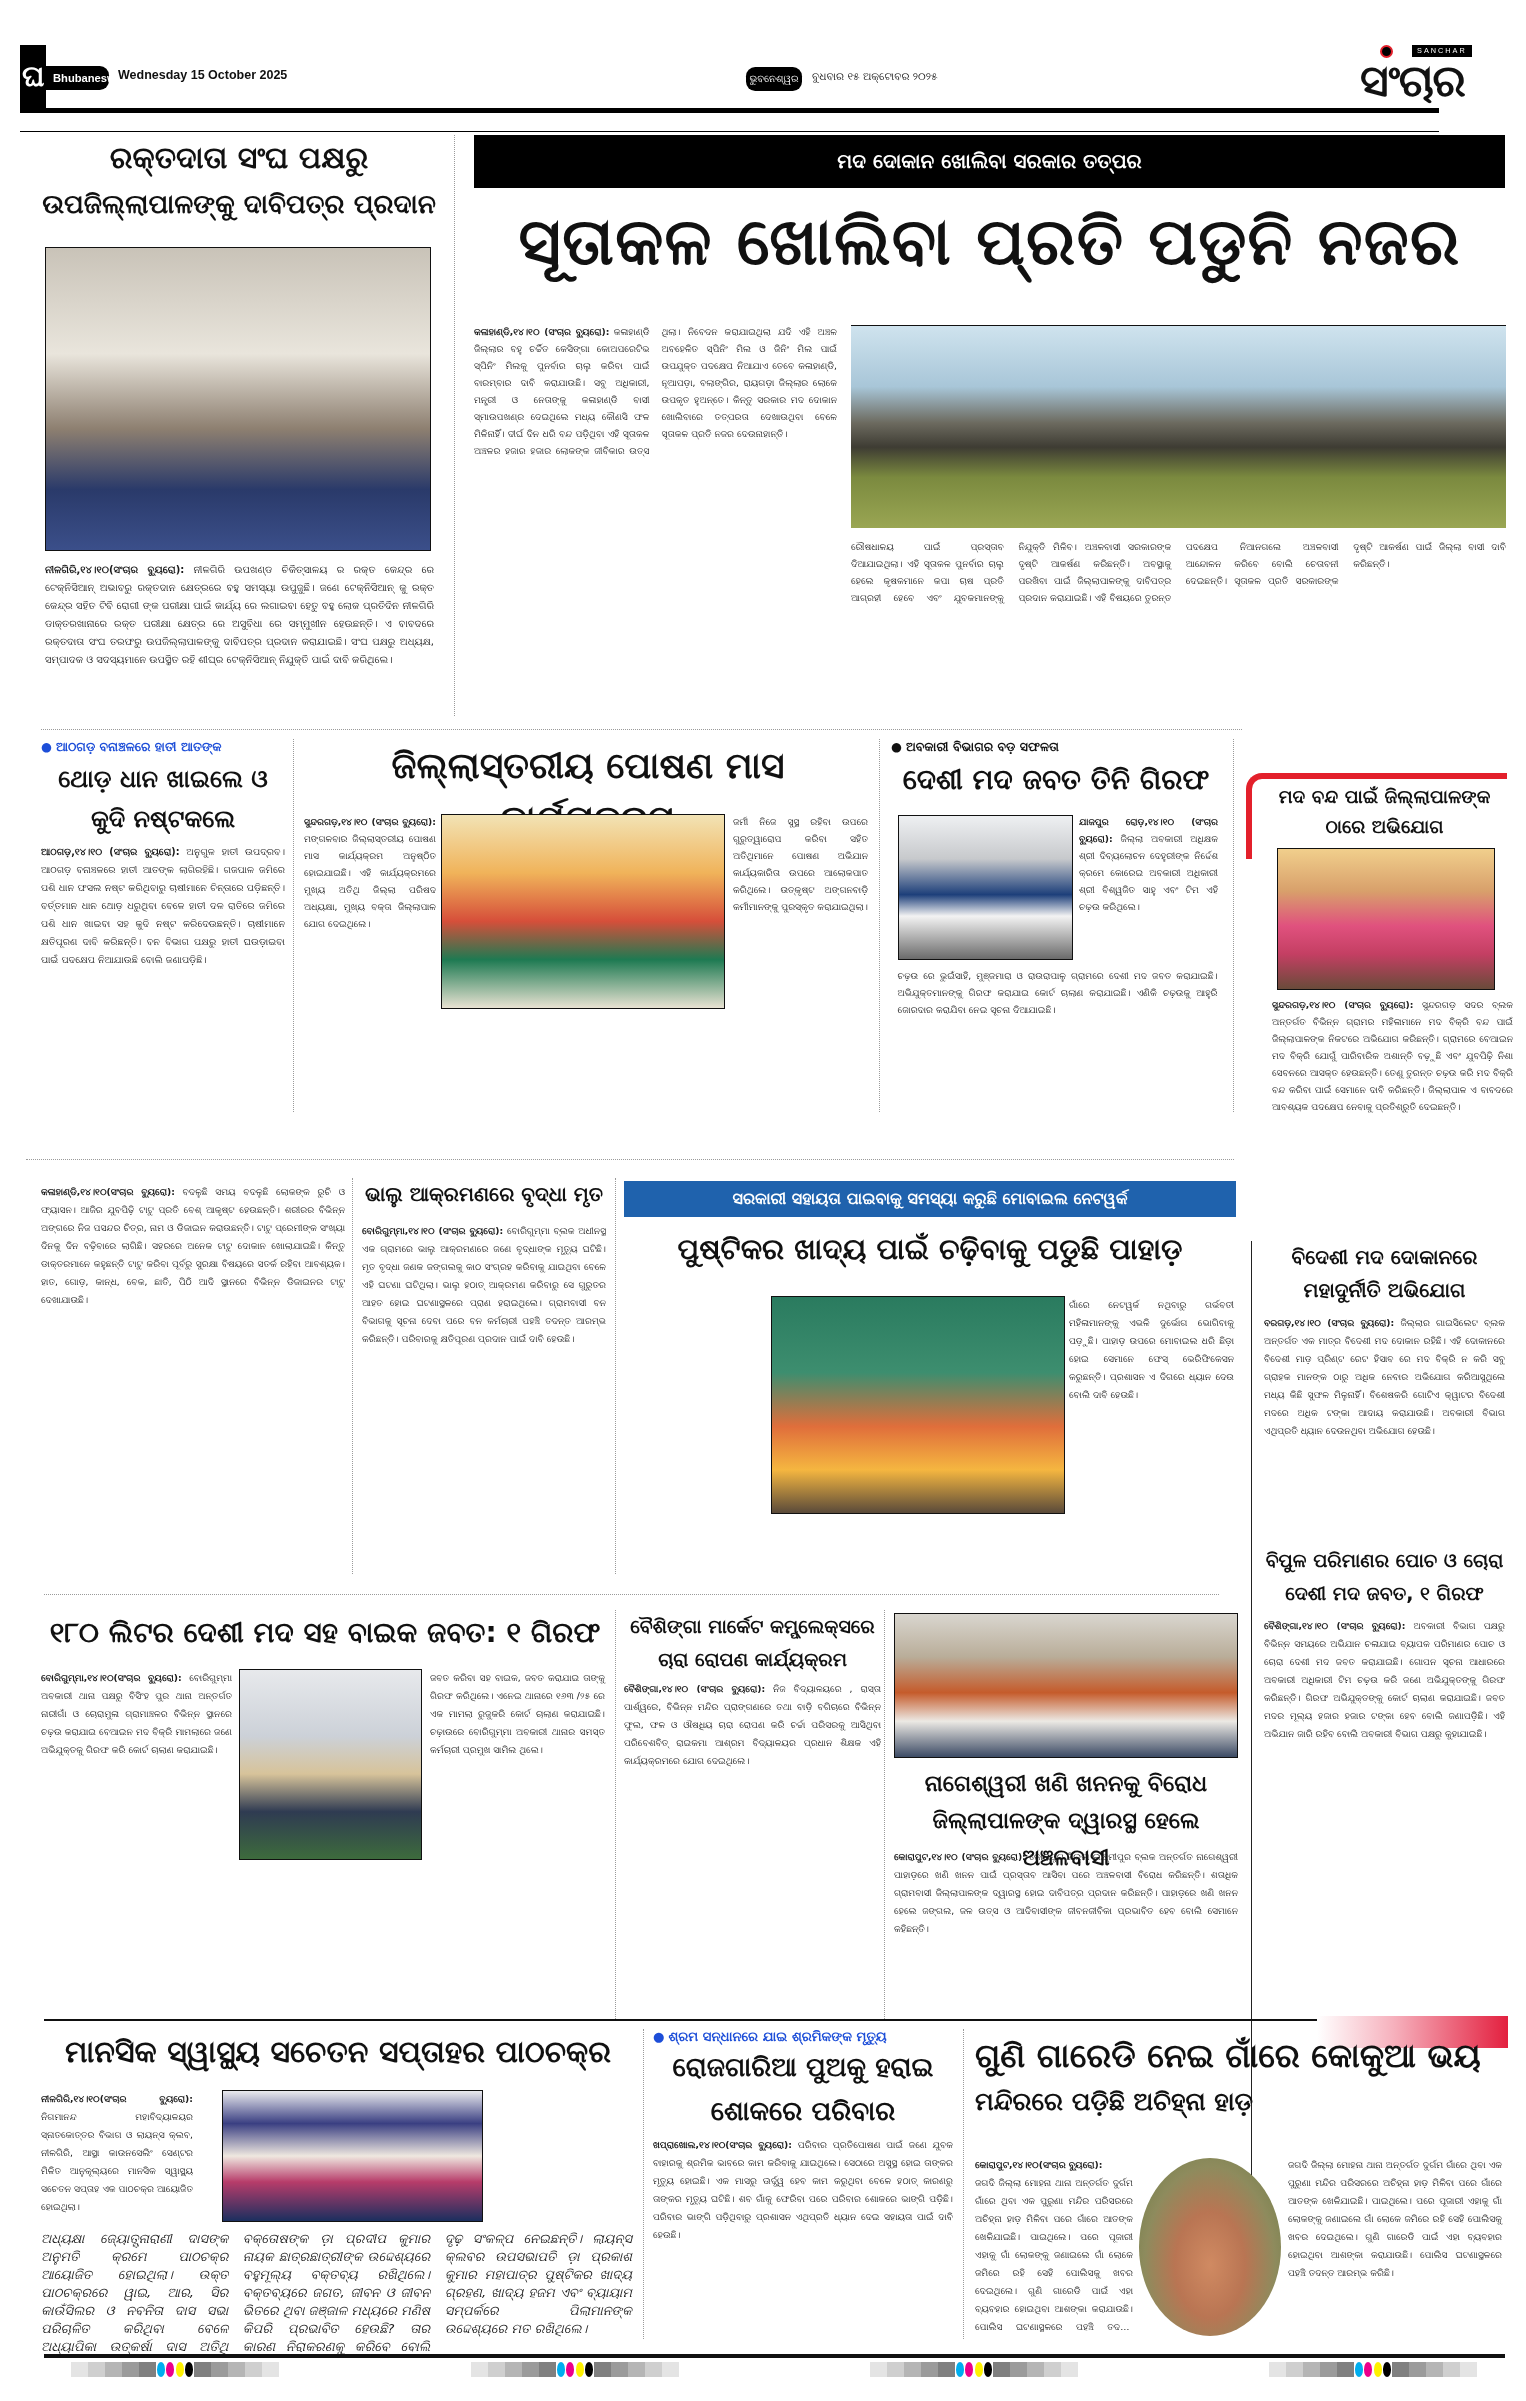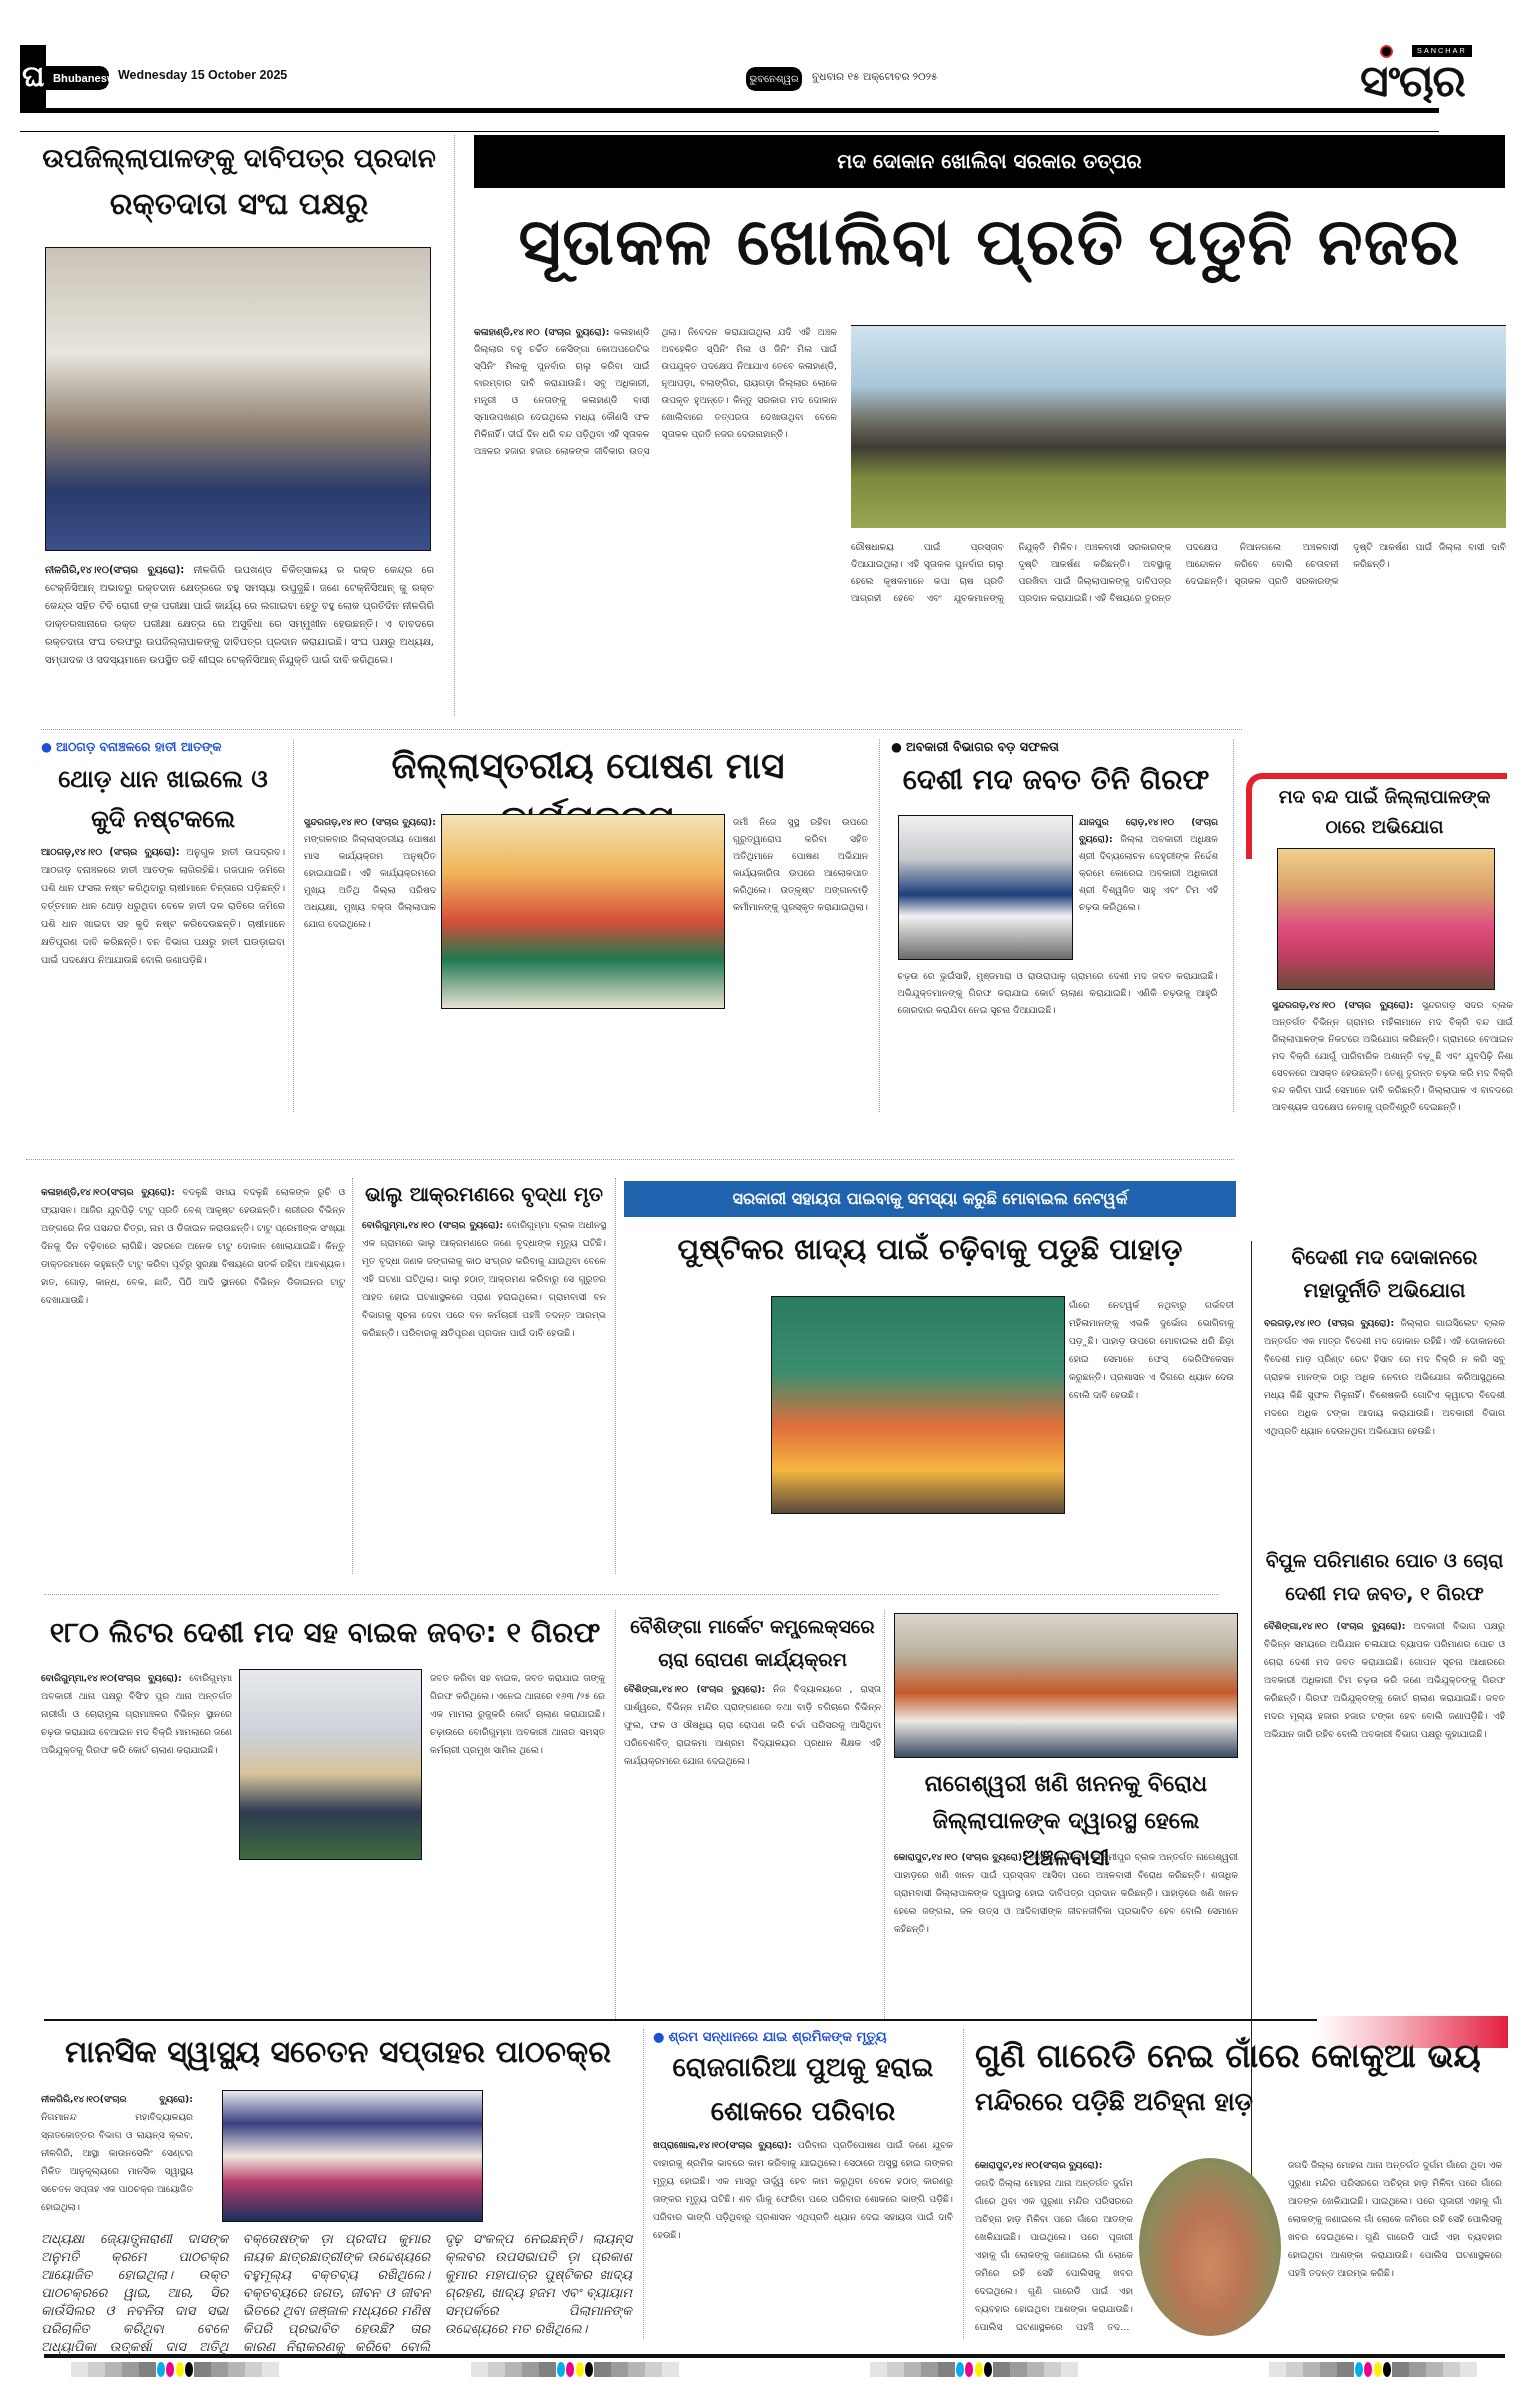--- a/index.html
+++ b/index.html
@@ -74,22 +74,22 @@
     <span class="logo-dot"></span>
     <span class="logo-tag">SANCHAR</span>
     <span class="logo-word">ସଂଚାର</span>
   </div>
 </div>
 <div class="mast-rule"></div>
 <div class="mast-rule2"></div>
 
 <div class="abs" style="left:41px;top:135px;width:396px;height:581px;">
   <div class="hl" style="font-size:30px;line-height:46px;">
+    <div>ରକ୍ତଦାତା ସଂଘ ପକ୍ଷରୁ</div>
     <div style="font-size:26.4px;">ଉପଜିଲ୍ଲାପାଳଙ୍କୁ ଦାବିପତ୍ର ପ୍ରଦାନ</div>
-    <div>ରକ୍ତଦାତା ସଂଘ ପକ୍ଷରୁ</div>
   </div>
   <div class="photo ph-office" style="left:4px;top:112px;width:386px;height:304px;"></div>
   <div class="body-text abs" style="left:4px;top:426px;width:389px;font-size:10px;line-height:18px;">
     <b>ନୀଳଗିରି,୧୪।୧୦(ସଂଚାର ବ୍ୟୁରୋ):</b>
     <span>ନୀଳଗିରି ଉପଖଣ୍ଡ ଚିକିତ୍ସାଳୟ ର ରକ୍ତ କେନ୍ଦ୍ର ରେ ଟେକ୍ନିସିଆନ୍ ଅଭାବରୁ ରକ୍ତଦାନ କ୍ଷେତ୍ରରେ ବହୁ ସମସ୍ୟା ଉପୁଜୁଛି। ଜଣେ ଟେକ୍ନିସିଆନ୍ କୁ ରକ୍ତ କେନ୍ଦ୍ର ସହିତ ଟିବି ରୋଗୀ ଙ୍କ ପରୀକ୍ଷା ପାଇଁ କାର୍ଯ୍ୟ ରେ ଲଗାଇବା ହେତୁ ବହୁ ଲୋକ ପ୍ରତିଦିନ ନୀଳଗିରି ଡାକ୍ତରଖାନାରେ ରକ୍ତ ପରୀକ୍ଷା କ୍ଷେତ୍ର ରେ ଅସୁବିଧା ରେ ସମ୍ମୁଖୀନ ହେଉଛନ୍ତି। ଏ ବାବଦରେ ରକ୍ତଦାତା ସଂଘ ତରଫରୁ ଉପଜିଲ୍ଲାପାଳଙ୍କୁ ଦାବିପତ୍ର ପ୍ରଦାନ କରାଯାଇଛି। ସଂଘ ପକ୍ଷରୁ ଅଧ୍ୟକ୍ଷ, ସମ୍ପାଦକ ଓ ସଦସ୍ୟମାନେ ଉପସ୍ଥିତ ରହି ଶୀଘ୍ର ଟେକ୍ନିସିଆନ୍ ନିଯୁକ୍ତି ପାଇଁ ଦାବି କରିଥିଲେ।</span>
   </div>
 </div>
 <div class="vdots" style="left:454px;top:135px;height:581px;"></div>
 
 <div class="abs" style="left:474px;top:135px;width:1034px;height:581px;">
@@ -162,21 +162,21 @@
 <div class="abs" style="left:41px;top:1178px;width:304px;height:396px;">
   <div class="body-text" style="margin-top:5.3px;font-size:9.2px;line-height:18px;">
     <b>କଳାହାଣ୍ଡି,୧୪।୧୦(ସଂଚାର ବ୍ୟୁରୋ):</b>
     <span>ବଦଳୁଛି ସମୟ ବଦଳୁଛି ଲୋକଙ୍କ ରୁଚି ଓ ଫ୍ୟାସନ। ଆଜିର ଯୁବପିଢ଼ି ଟାଟୁ ପ୍ରତି ବେଶ୍ ଆକୃଷ୍ଟ ହେଉଛନ୍ତି। ଶରୀରର ବିଭିନ୍ନ ଅଙ୍ଗରେ ନିଜ ପସନ୍ଦର ଚିତ୍ର, ନାମ ଓ ଡିଜାଇନ କରାଉଛନ୍ତି। ଟାଟୁ ପ୍ରେମୀଙ୍କ ସଂଖ୍ୟା ଦିନକୁ ଦିନ ବଢ଼ିବାରେ ଲାଗିଛି। ସହରରେ ଅନେକ ଟାଟୁ ଦୋକାନ ଖୋଲାଯାଇଛି। କିନ୍ତୁ ଡାକ୍ତରମାନେ କହୁଛନ୍ତି ଟାଟୁ କରିବା ପୂର୍ବରୁ ସୁରକ୍ଷା ବିଷୟରେ ସତର୍କ ରହିବା ଆବଶ୍ୟକ। ହାତ, ଗୋଡ଼, କାନ୍ଧ, ବେକ, ଛାତି, ପିଠି ଆଦି ସ୍ଥାନରେ ବିଭିନ୍ନ ଡିଜାଇନର ଟାଟୁ ଦେଖାଯାଉଛି।</span>
   </div>
 </div>
 <div class="vdots" style="left:352px;top:1178px;height:396px;"></div>
 
 <div class="abs" style="left:362px;top:1178px;width:244px;height:396px;">
   <div class="hl" style="font-size:20px;line-height:33px;">ଭାଲୁ ଆକ୍ରମଣରେ ବୃଦ୍ଧା ମୃତ</div>
-  <div class="body-text" style="margin-top:5px;font-size:9.2px;line-height:18px;">
+  <div class="body-text" style="margin-top:11px;font-size:9.2px;line-height:18px;">
     <b>ବୋରିଗୁମ୍ମା,୧୪।୧୦ (ସଂଚାର ବ୍ୟୁରୋ):</b>
     <span>ବୋରିଗୁମ୍ମା ବ୍ଲକ ଅଧୀନସ୍ଥ ଏକ ଗ୍ରାମରେ ଭାଲୁ ଆକ୍ରମଣରେ ଜଣେ ବୃଦ୍ଧାଙ୍କ ମୃତ୍ୟୁ ଘଟିଛି। ମୃତ ବୃଦ୍ଧା ଜଣକ ଜଙ୍ଗଲକୁ କାଠ ସଂଗ୍ରହ କରିବାକୁ ଯାଇଥିବା ବେଳେ ଏହି ଘଟଣା ଘଟିଥିଲା। ଭାଲୁ ହଠାତ୍ ଆକ୍ରମଣ କରିବାରୁ ସେ ଗୁରୁତର ଆହତ ହୋଇ ଘଟଣାସ୍ଥଳରେ ପ୍ରାଣ ହରାଇଥିଲେ। ଗ୍ରାମବାସୀ ବନ ବିଭାଗକୁ ସୂଚନା ଦେବା ପରେ ବନ କର୍ମଚାରୀ ପହଞ୍ଚି ତଦନ୍ତ ଆରମ୍ଭ କରିଛନ୍ତି। ପରିବାରକୁ କ୍ଷତିପୂରଣ ପ୍ରଦାନ ପାଇଁ ଦାବି ହେଉଛି।</span>
   </div>
 </div>
 <div class="vdots" style="left:615px;top:1178px;height:396px;"></div>
 
 <div class="abs" style="left:624px;top:1181px;width:614px;height:396px;">
   <div class="blue-banner" style="left:0;top:0;width:612px;height:36px;line-height:36px;font-size:16px;">ସରକାରୀ ସହାୟତା ପାଇବାକୁ ସମସ୍ୟା କରୁଛି ମୋବାଇଲ ନେଟୱର୍କ</div>
   <div class="hl" style="position:absolute;left:0;top:45px;width:612px;font-size:29px;line-height:46px;">ପୁଷ୍ଟିକର ଖାଦ୍ୟ ପାଇଁ ଚଢ଼ିବାକୁ ପଡୁଛି ପାହାଡ଼</div>
   <div class="photo ph-green" style="left:147px;top:115px;width:294px;height:218px;"></div>

